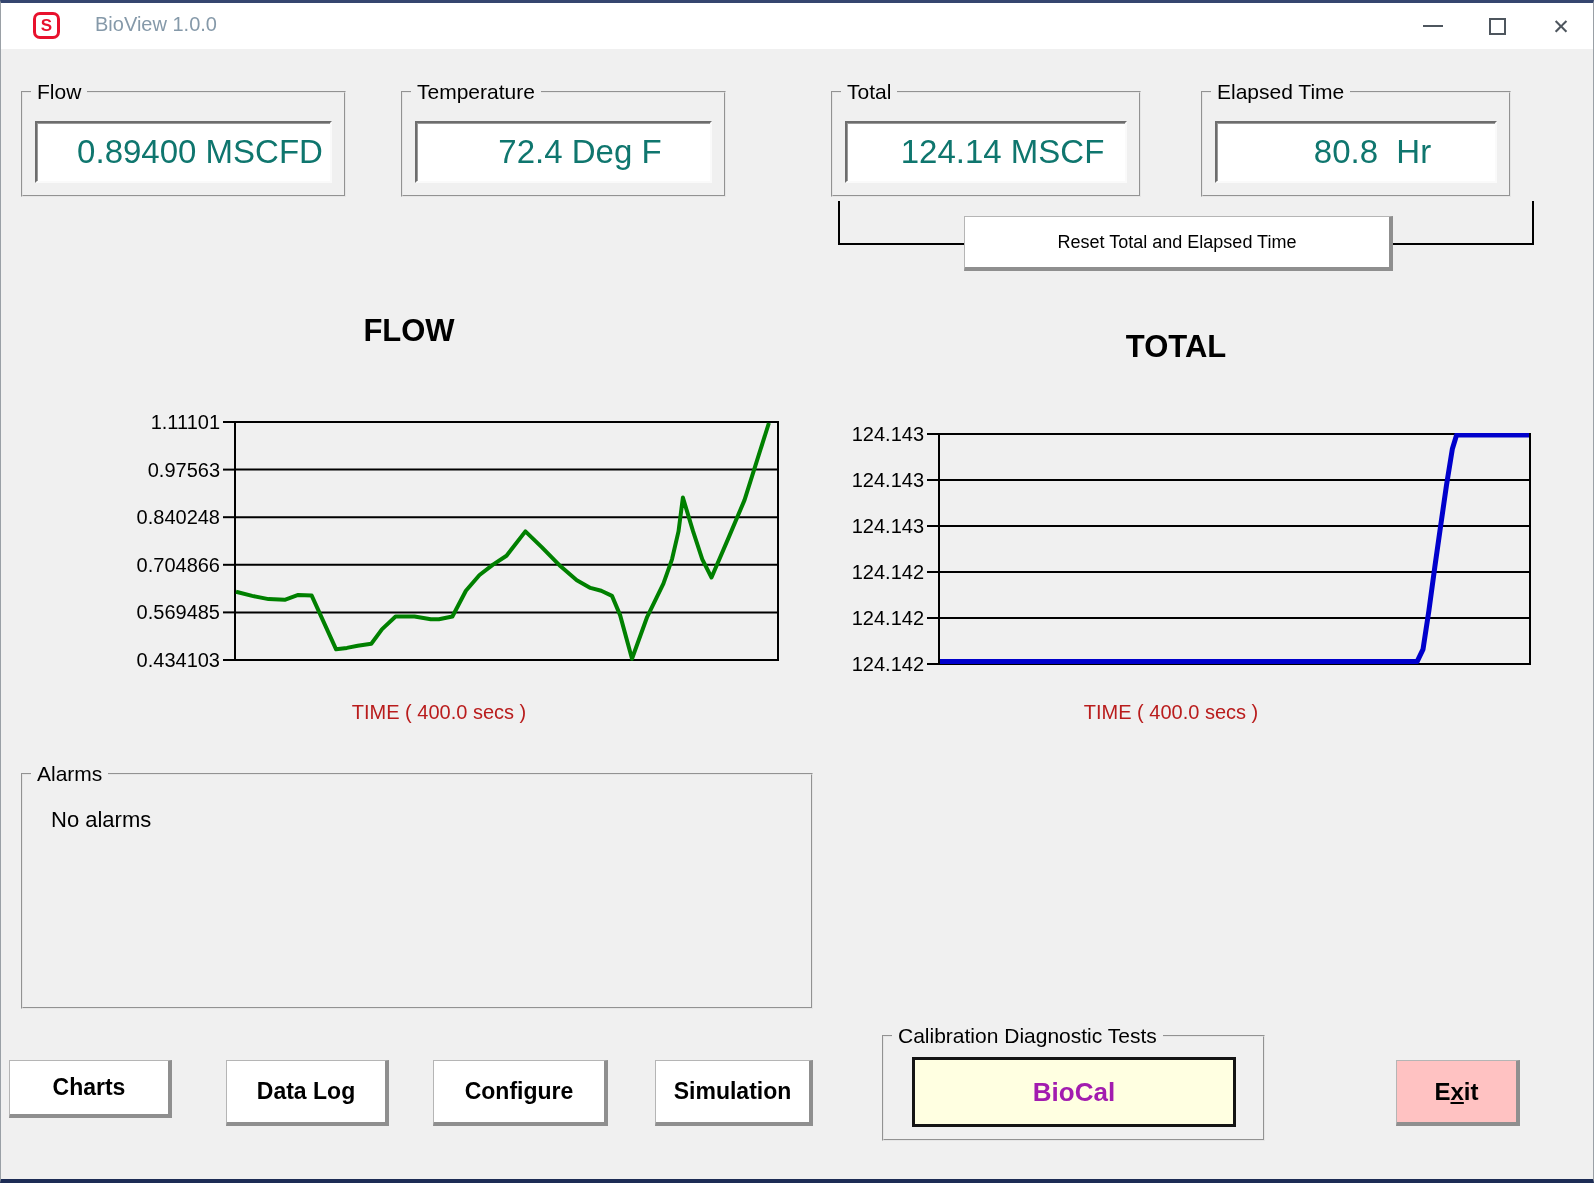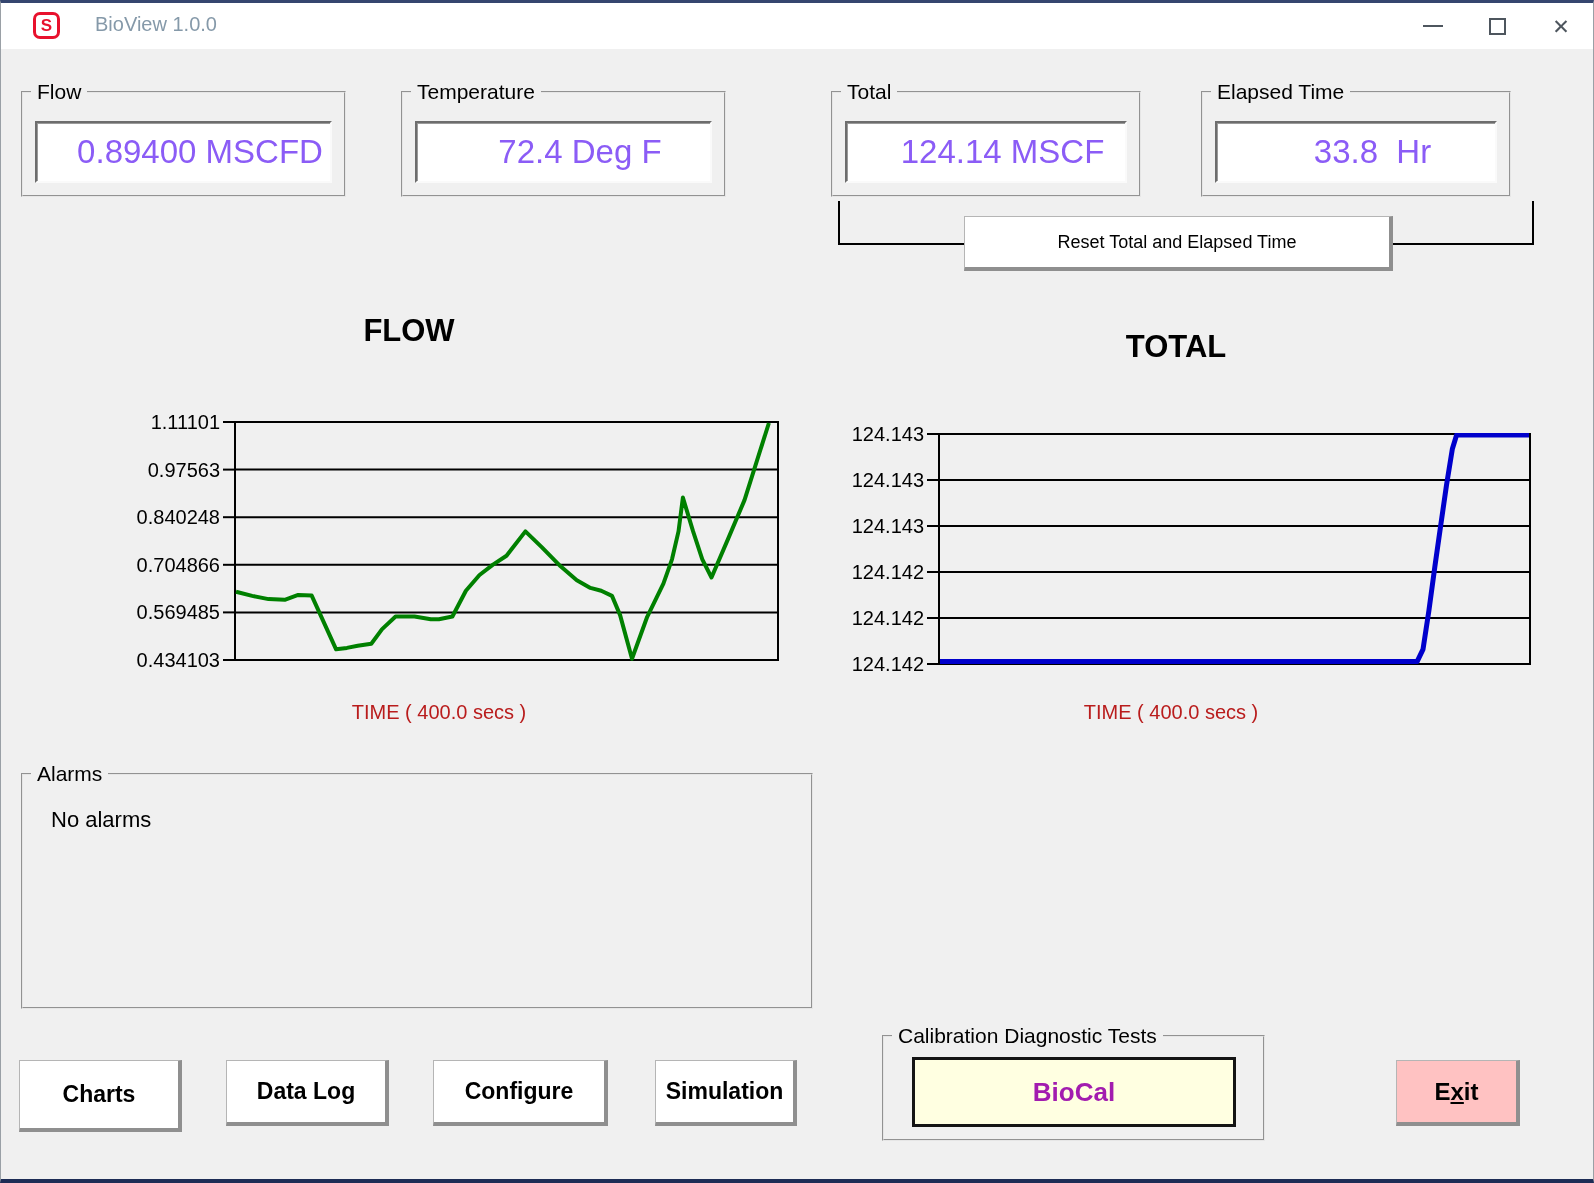--- a/index.html
+++ b/index.html
@@ -27,21 +27,21 @@
   .groupbox{position:absolute;border:2px groove #e6e6e6;}
   .groupbox .gb-label{
     position:absolute;top:-13px;left:8px;background:#f0f0f0;padding:0 6px;
     font-size:21px;color:#000;white-space:pre;
   }
   .readout-value{
     position:absolute;left:12px;right:12px;top:28px;bottom:12px;background:#fff;
     border:2px solid;border-color:#6d6d6d #fafafa #fafafa #6d6d6d;
     box-shadow:inset 1px 1px 0 #9a9a9a;
     display:flex;align-items:center;justify-content:center;
-    font-size:33px;color:#8b5cf6;white-space:pre;padding-left:33px;
+    font-size:33px;color:#0f766e;white-space:pre;padding-left:33px;
   }
   .gb-flow{left:20px;top:88px;width:325px;height:106px;}
   .gb-temp{left:400px;top:88px;width:325px;height:106px;}
   .gb-total{left:830px;top:88px;width:310px;height:106px;}
   .gb-elapsed{left:1200px;top:88px;width:310px;height:106px;}
   
   .br{position:absolute;background:#000;}
   .br-h{left:837px;top:240px;width:696px;height:2px;}
   .br-l{left:837px;top:198px;width:2px;height:44px;}
   .br-r{left:1531px;top:198px;width:2px;height:44px;}
@@ -64,24 +64,24 @@
   .yl-flow{left:111px;top:418px;width:108px;height:240px;}
   .yl-total{left:815px;top:430px;width:108px;height:232px;}
   .ytick{position:absolute;right:0;height:24px;line-height:24px;font-size:20px;color:#000;}
   .xlabel{position:absolute;text-align:center;font-size:20px;color:#b91c1c;}
   .xl-flow{left:233px;top:698px;width:410px;}
   .xl-total{left:935px;top:698px;width:470px;}
   
   .gb-alarms{left:20px;top:770px;width:792px;height:236px;}
   .alarm-msg{position:absolute;left:28px;top:32px;font-size:22px;color:#000;}
   
-  .btn-charts{left:18px;top:1057px;width:163px;height:72px;}
+  .btn-charts{left:8px;top:1057px;width:163px;height:58px;}
   .btn-datalog{left:225px;top:1057px;width:163px;height:66px;}
   .btn-configure{left:432px;top:1057px;width:175px;height:66px;}
-  .btn-simulation{left:654px;top:1057px;width:142px;height:66px;}
+  .btn-simulation{left:654px;top:1057px;width:158px;height:66px;}
   .gb-cal{left:845px;top:1032px;width:383px;height:106px;margin-left:36px;}
   .biocal-btn{
     position:absolute;left:28px;top:20px;width:324px;height:70px;background:#ffffe1;
     border:3px solid #141414;display:flex;align-items:center;justify-content:center;
     font-size:26px;font-weight:bold;color:#a21caf;cursor:default;
   }
   .btn-exit{left:1395px;top:1057px;width:124px;height:66px;background:#ffc2c2;font-size:24px;}
   .btn-exit u{text-decoration:underline;}
 </style>
 </head>
@@ -112,21 +112,21 @@
   <div class="groupbox gb-temp">
     <span class="gb-label">Temperature</span>
     <div class="readout-value">72.4 Deg F</div>
   </div>
   <div class="groupbox gb-total">
     <span class="gb-label">Total</span>
     <div class="readout-value">124.14 MSCF</div>
   </div>
   <div class="groupbox gb-elapsed">
     <span class="gb-label">Elapsed Time</span>
-    <div class="readout-value">33.8  Hr</div>
+    <div class="readout-value">80.8  Hr</div>
   </div>
 
   <div class="br br-l"></div>
   <div class="br br-r"></div>
   <div class="br br-h"></div>
   <button class="btn3d reset-btn">Reset Total and Elapsed Time</button>
 
   <div class="chart-title ct-flow">FLOW</div>
   <div class="ylabels yl-flow">
       <div class="ytick" style="top: -11px;">1.11101</div>

